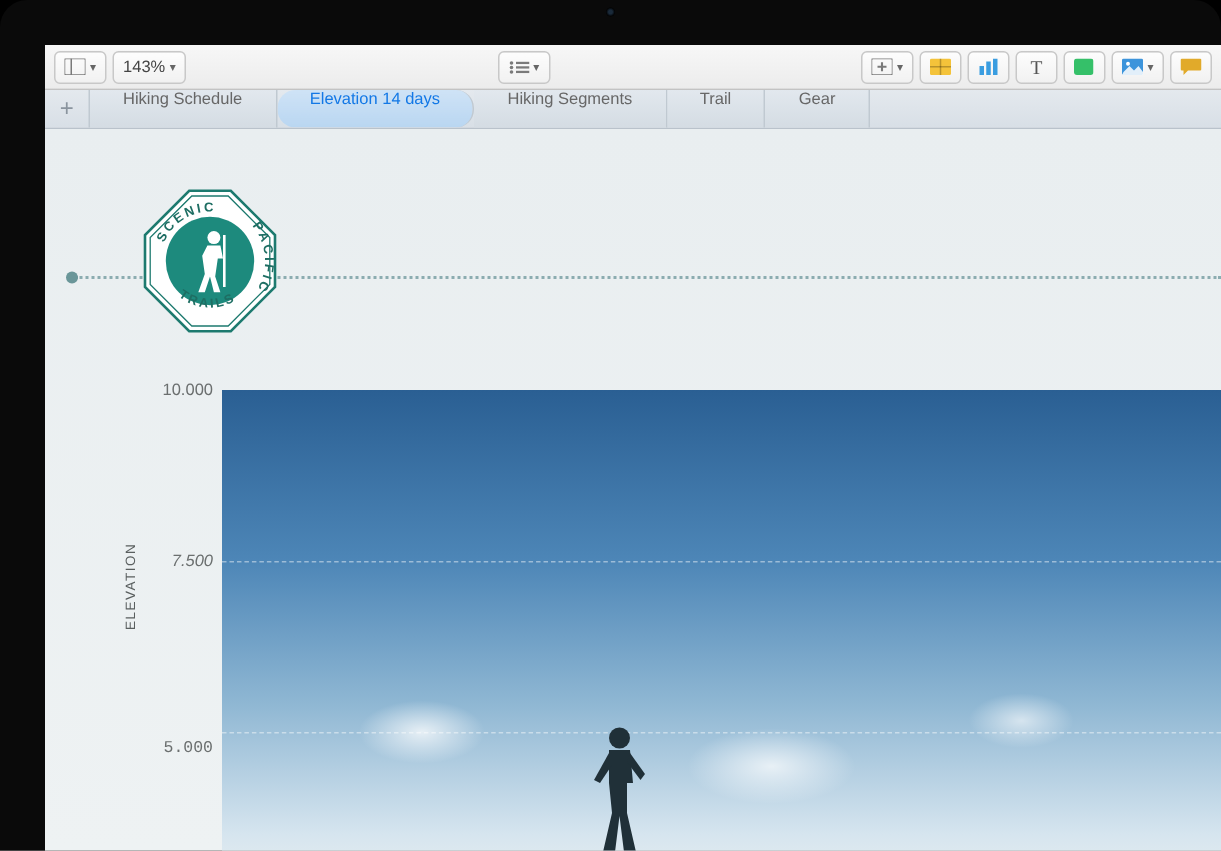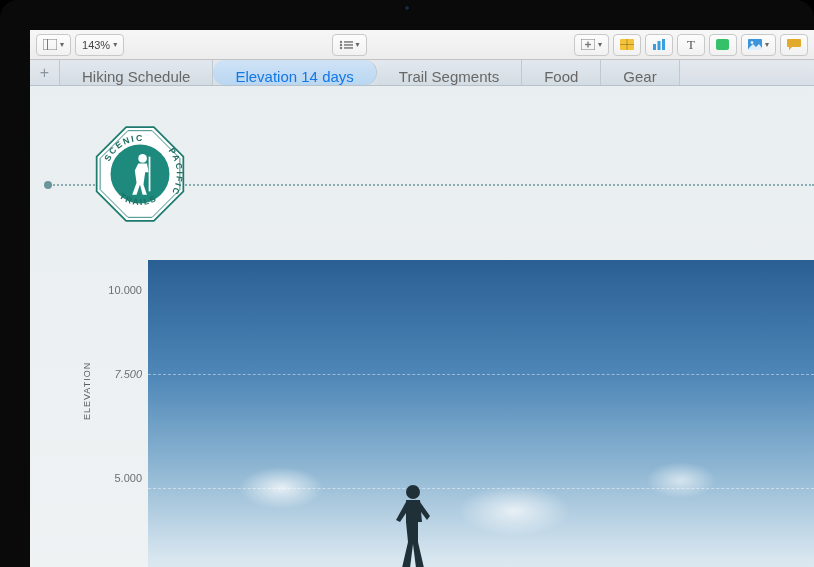--- a/index.html
+++ b/index.html
@@ -64,22 +64,22 @@
       width: 30px;
       display: flex; align-items: center; justify-content: center;
       border-right: 1px solid #c0c9d1;
       color: #8a949e;
       font-size: 16px;
       font-weight: 200;
       cursor: default;
     }
     .tab {
       padding: 0 22px;
-      display: flex; align-items: flex-end; justify-content: center;
-      font-size: 15px;
+      display: flex; align-items: flex-start; justify-content: center;
+      font-size: 11px;
       color: #676767;
       border-right: 1px solid #c0c9d1;
       cursor: default;
       background: linear-gradient(#e2e8ee, #d4dce3);
     }
     .tab.active {
       background: linear-gradient(#cfe3f6, #b9d6f1);
       color: #1378e6;
       border-radius: 12px;
     }
@@ -281,24 +281,24 @@
       <div class="add-sheet">
         <span>+</span>
       </div>
       <div class="tab">
         <span>Hiking Schedule</span>
       </div>
       <div class="tab active">
         <span>Elevation 14 days</span>
       </div>
       <div class="tab">
-        <span>Trail Segments</span>
+        <span>Hiking Segments</span>
       </div>
       <div class="tab">
-        <span>Food</span>
+        <span>Trail</span>
       </div>
       <div class="tab">
         <span>Gear</span>
       </div>
     </div>
 
     <div class="canvas">
 
       <div class="dotted-line">
         <div class="dot-end"></div>
@@ -332,23 +332,23 @@
           </text>
           <text font-size="10" font-weight="700" fill="#1e6e63" letter-spacing="2">
             <textPath href="#arcBot" startOffset="22%">TRAILS</textPath>
           </text>
         </svg>
       </div>
 
       <div class="chart-area">
         <div class="y-axis-title">ELEVATION</div>
 
-        <div class="y-tick" style="top:-6px;margin-top:30px;">10.000</div>
+        <div class="y-tick" style="top:-6px;">10.000</div>
         <div class="y-tick" style="top:108px;font-style:italic;">7.500</div>
-        <div class="y-tick" style="top:212px;">5.000</div>
+        <div class="y-tick" style="top:233px;font-family:Liberation Mono, monospace;">5.000</div>
 
         <div class="plot">
           <div class="sky"></div>
           <div class="grid-line" style="top:114px;"></div>
           <div class="grid-line" style="top:228px;"></div>
 
           <div class="person">
             <svg width="50" height="90" viewBox="0 0 50 90">
               <g fill="#203038">
                 <circle cx="25" cy="10" r="7"></circle>

